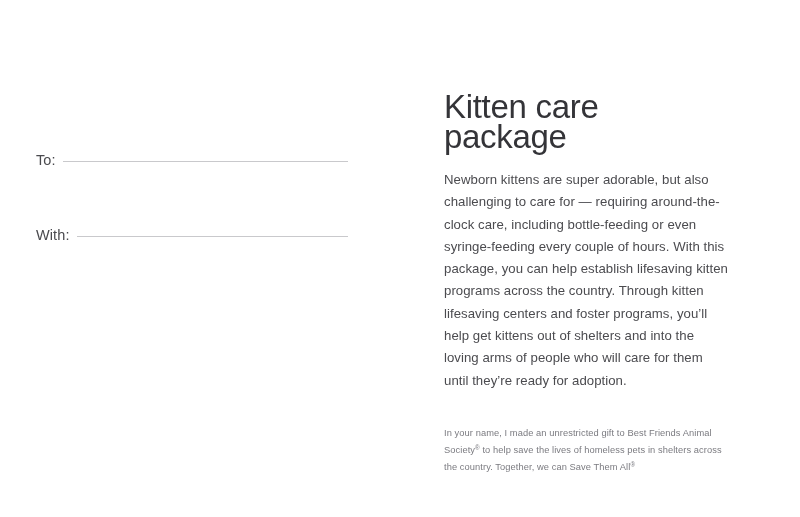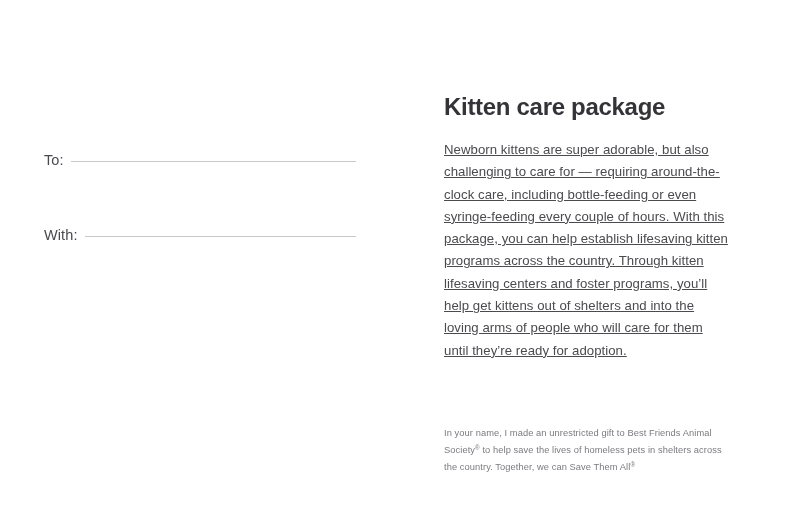--- a/index.html
+++ b/index.html
@@ -18,21 +18,21 @@
   .card {
     position: relative;
     width: 800px;
     height: 517px;
     background: #ffffff;
   }
 
   
   .fields {
     position: absolute;
-    left: 44px;
+    left: 36px;
     top: 152px;
     width: 312px;
   }
 
   .field-row {
     display: flex;
     align-items: baseline;
     width: 100%;
   }
   .field-row.to     { margin-bottom: 59px; }
@@ -56,34 +56,33 @@
   
   .message {
     position: absolute;
     left: 444px;
     top: 92px;
     width: 284px;
   }
 
   .headline {
     margin: 0 0 17px 0;
-    font-size: 24px;
+    font-size: 33px;
     line-height: 30px;
-    font-weight: bold;
+    font-weight: normal;
     color: #343438;
     letter-spacing: -0.3px;
   }
 
   .body-copy {
     margin: 0;
     font-size: 13.2px;
     line-height: 22.3px;
     color: #4b4b4f;
     letter-spacing: 0.05px;
-    text-decoration: underline;
   }
 
   
   .disclaimer {
     position: absolute;
     left: 444px;
     top: 425px;
     width: 292px;
     margin: 0;
     font-size: 9.3px;

